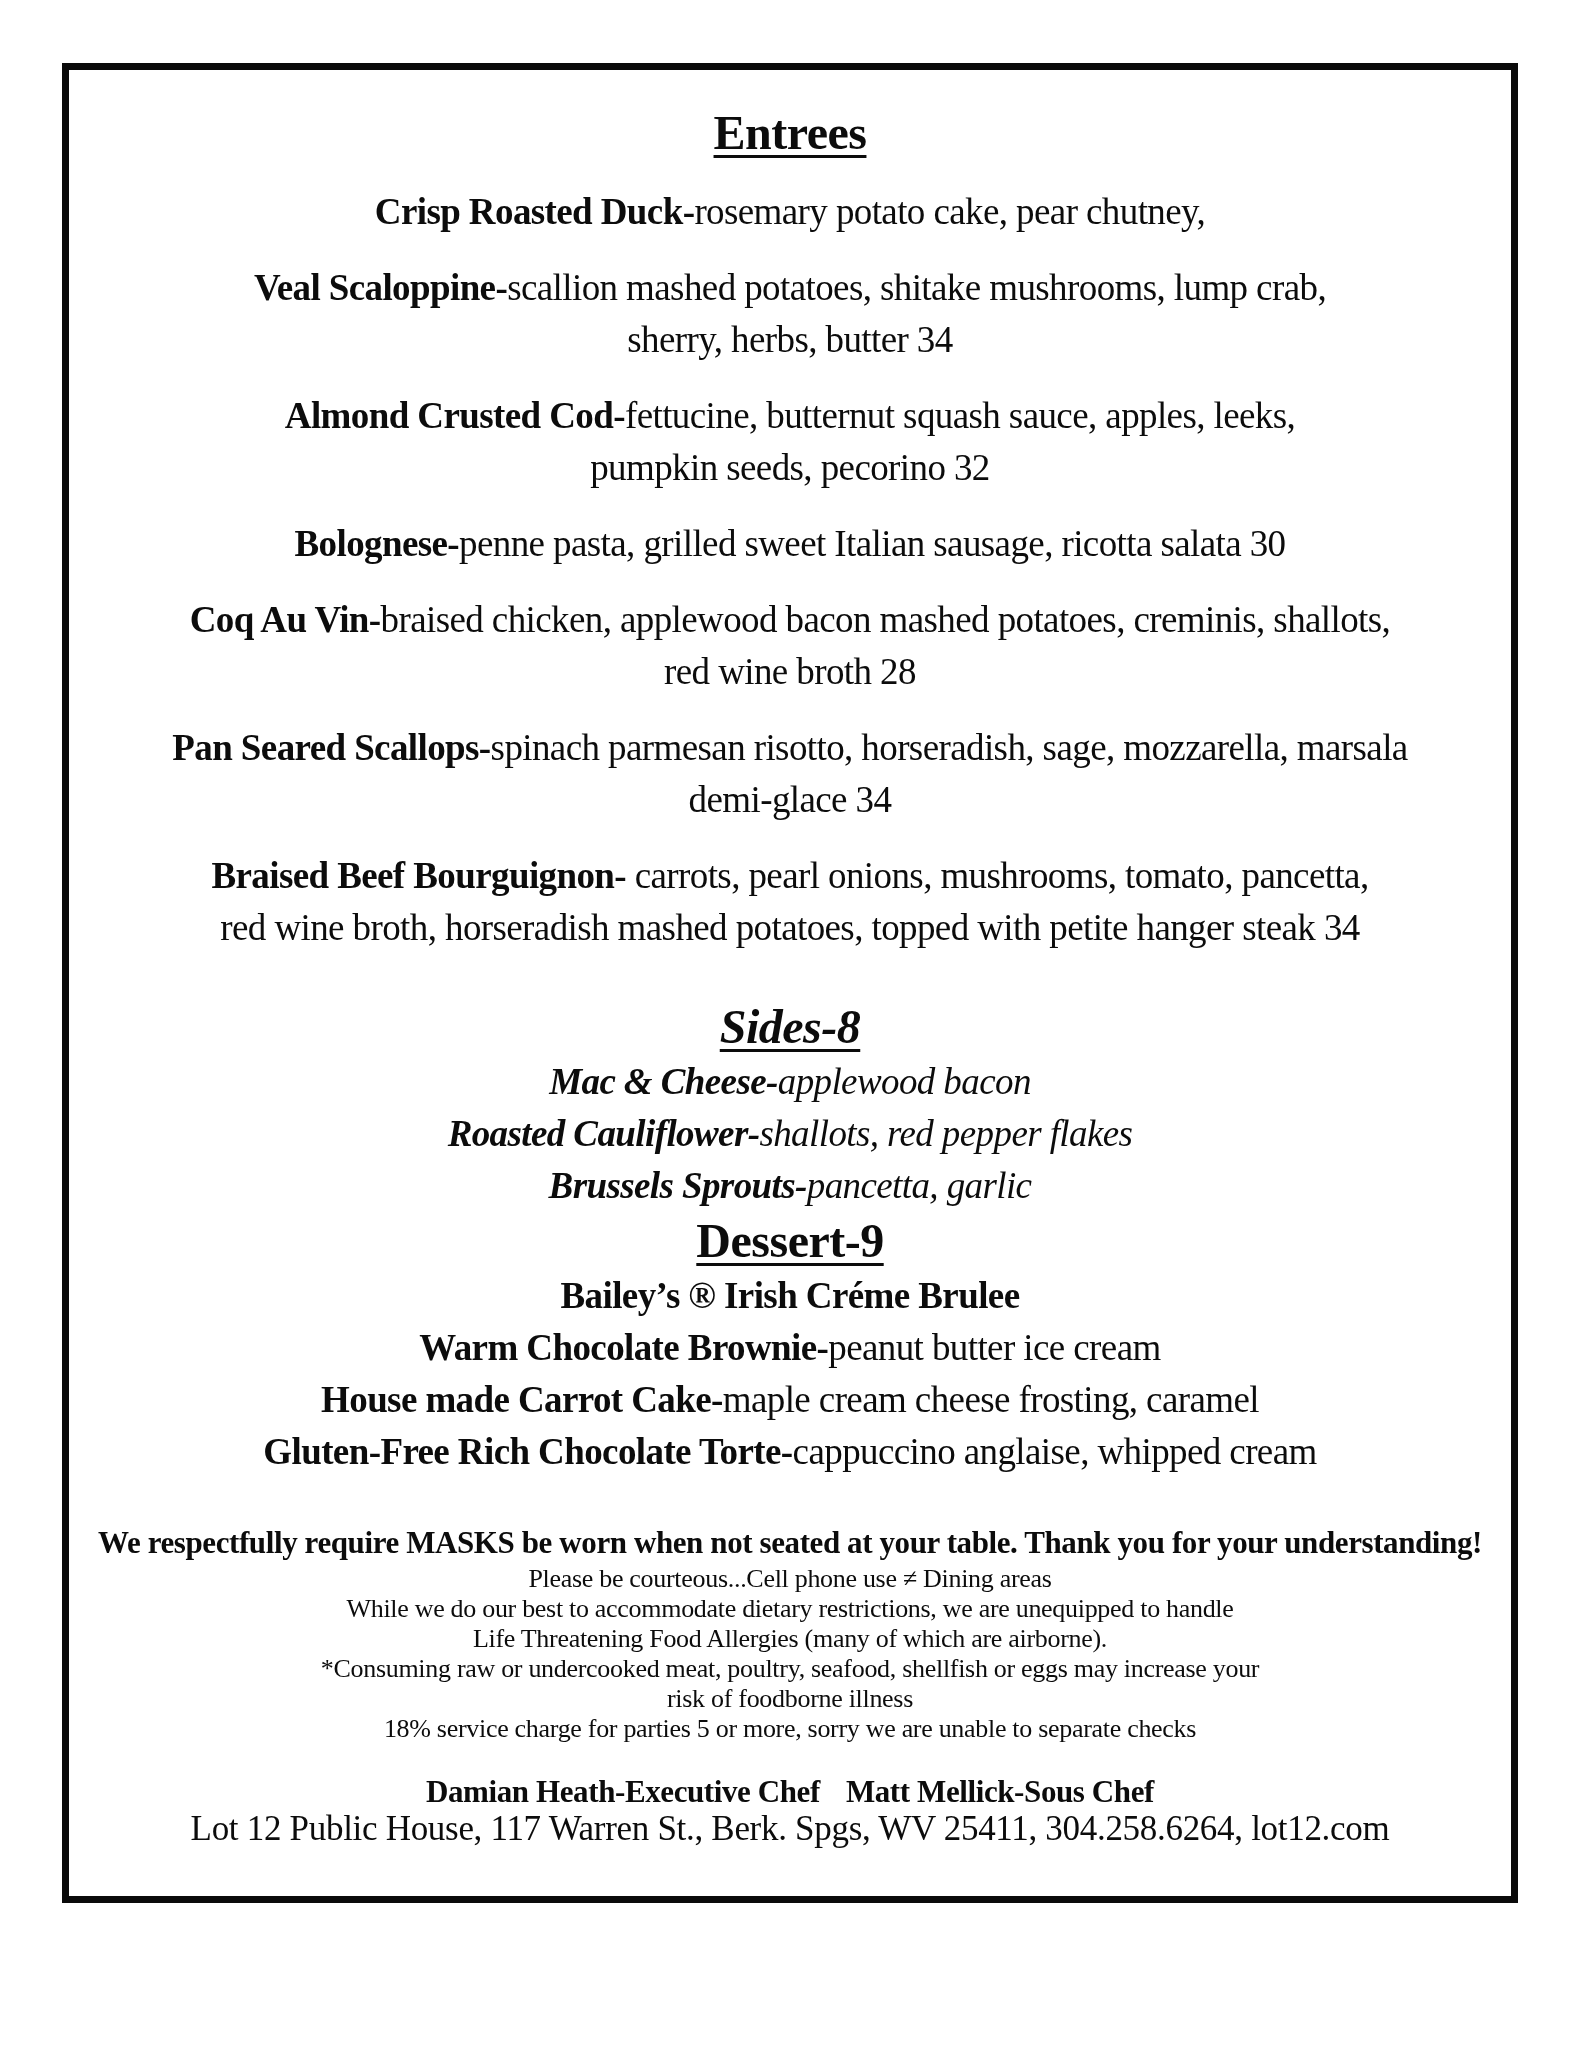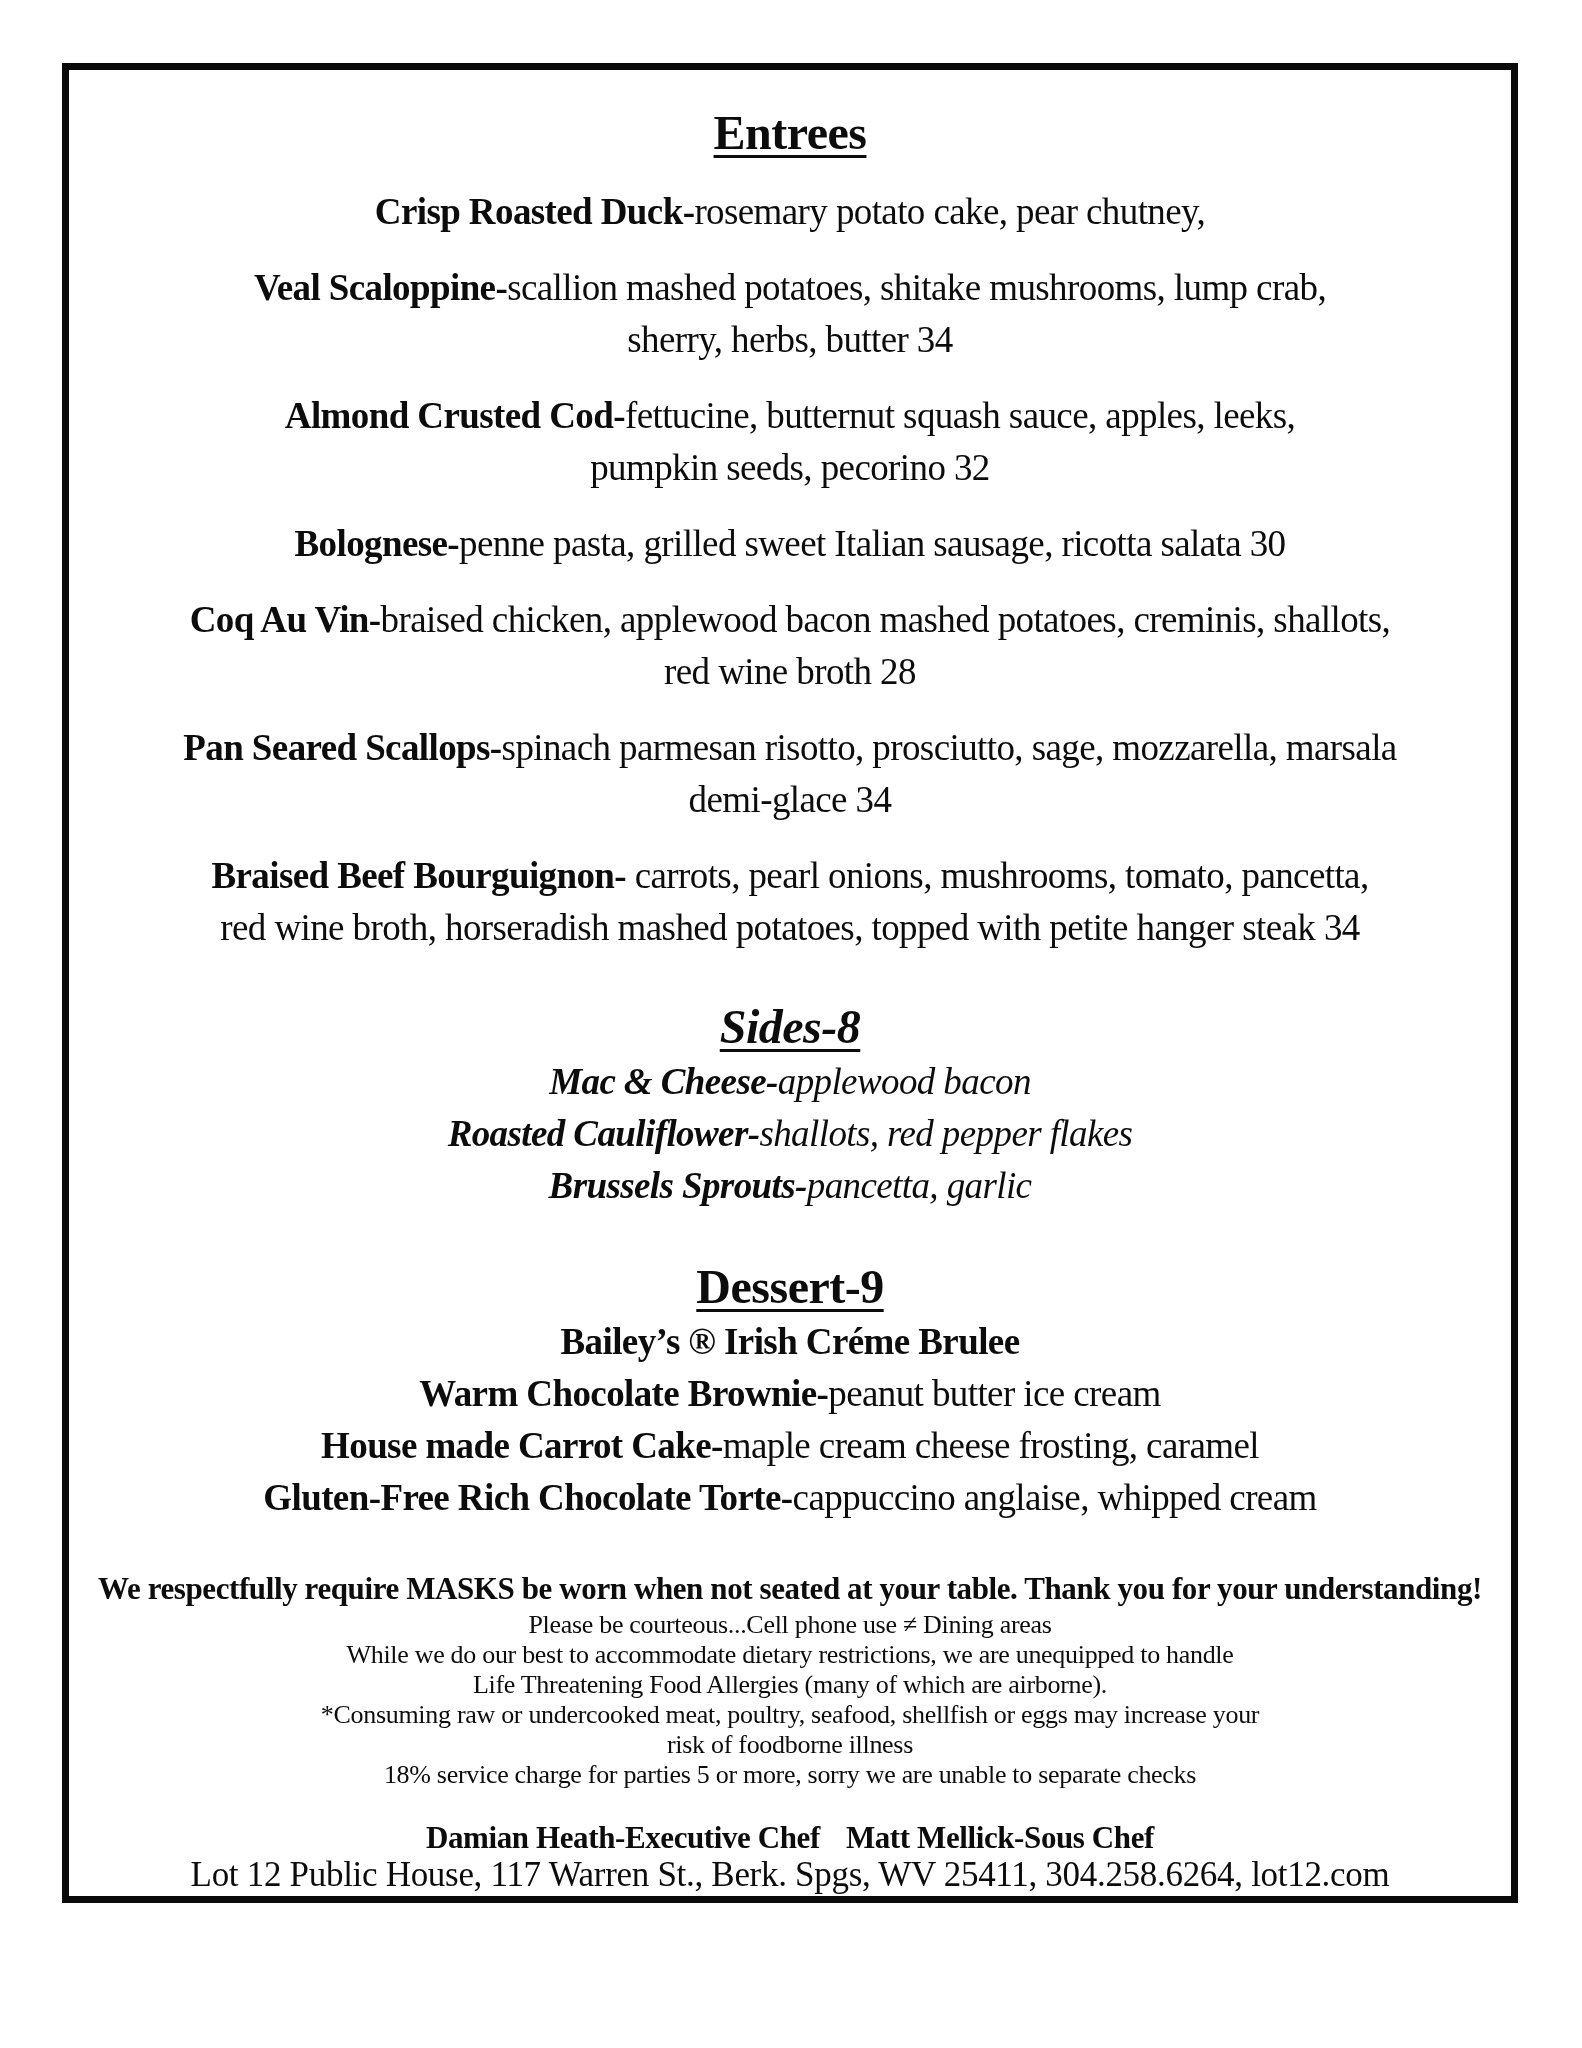--- a/index.html
+++ b/index.html
@@ -42,21 +42,21 @@
   .menu-line {
     font-size: 37px;
     line-height: 52px;
     letter-spacing: -0.6px;
   }
   .b { font-weight: 700; }
   .section--entrees .section-title { margin-bottom: 24px; }
   .section--entrees .menu-item { margin-bottom: 24px; }
   .section--entrees .menu-item:last-child { margin-bottom: 14px; }
   .section--sides { margin-top: 44px; font-style: italic; }
-  .section--dessert { margin-top: 46px; }
+  .section--dessert { }
   .notice { margin-top: 44px; }
   .notice-headline {
     font-size: 31px;
     font-weight: 700;
     line-height: 42px;
     letter-spacing: -0.4px;
   }
   .notice-line {
     font-size: 26px;
     line-height: 30px;
@@ -122,21 +122,21 @@
         <div class="menu-line">
           <span class="b">Coq Au Vin-</span><span class="r">braised chicken, applewood bacon mashed potatoes, creminis, shallots,</span>
         </div>
         <div class="menu-line">
           <span class="r">red wine broth 28</span>
         </div>
       </div>
 
       <div class="menu-item">
         <div class="menu-line">
-          <span class="b">Pan Seared Scallops-</span><span class="r">spinach parmesan risotto, prosciutto, sage, mozzarella, marsala</span>
+          <span class="b">Pan Seared Scallops-</span><span class="r">spinach parmesan risotto, horseradish, sage, mozzarella, marsala</span>
         </div>
         <div class="menu-line">
           <span class="r">demi-glace 34</span>
         </div>
       </div>
 
       <div class="menu-item">
         <div class="menu-line">
           <span class="b">Braised Beef Bourguignon-</span><span class="r"> carrots, pearl onions, mushrooms, tomato, pancetta,</span>
         </div>

